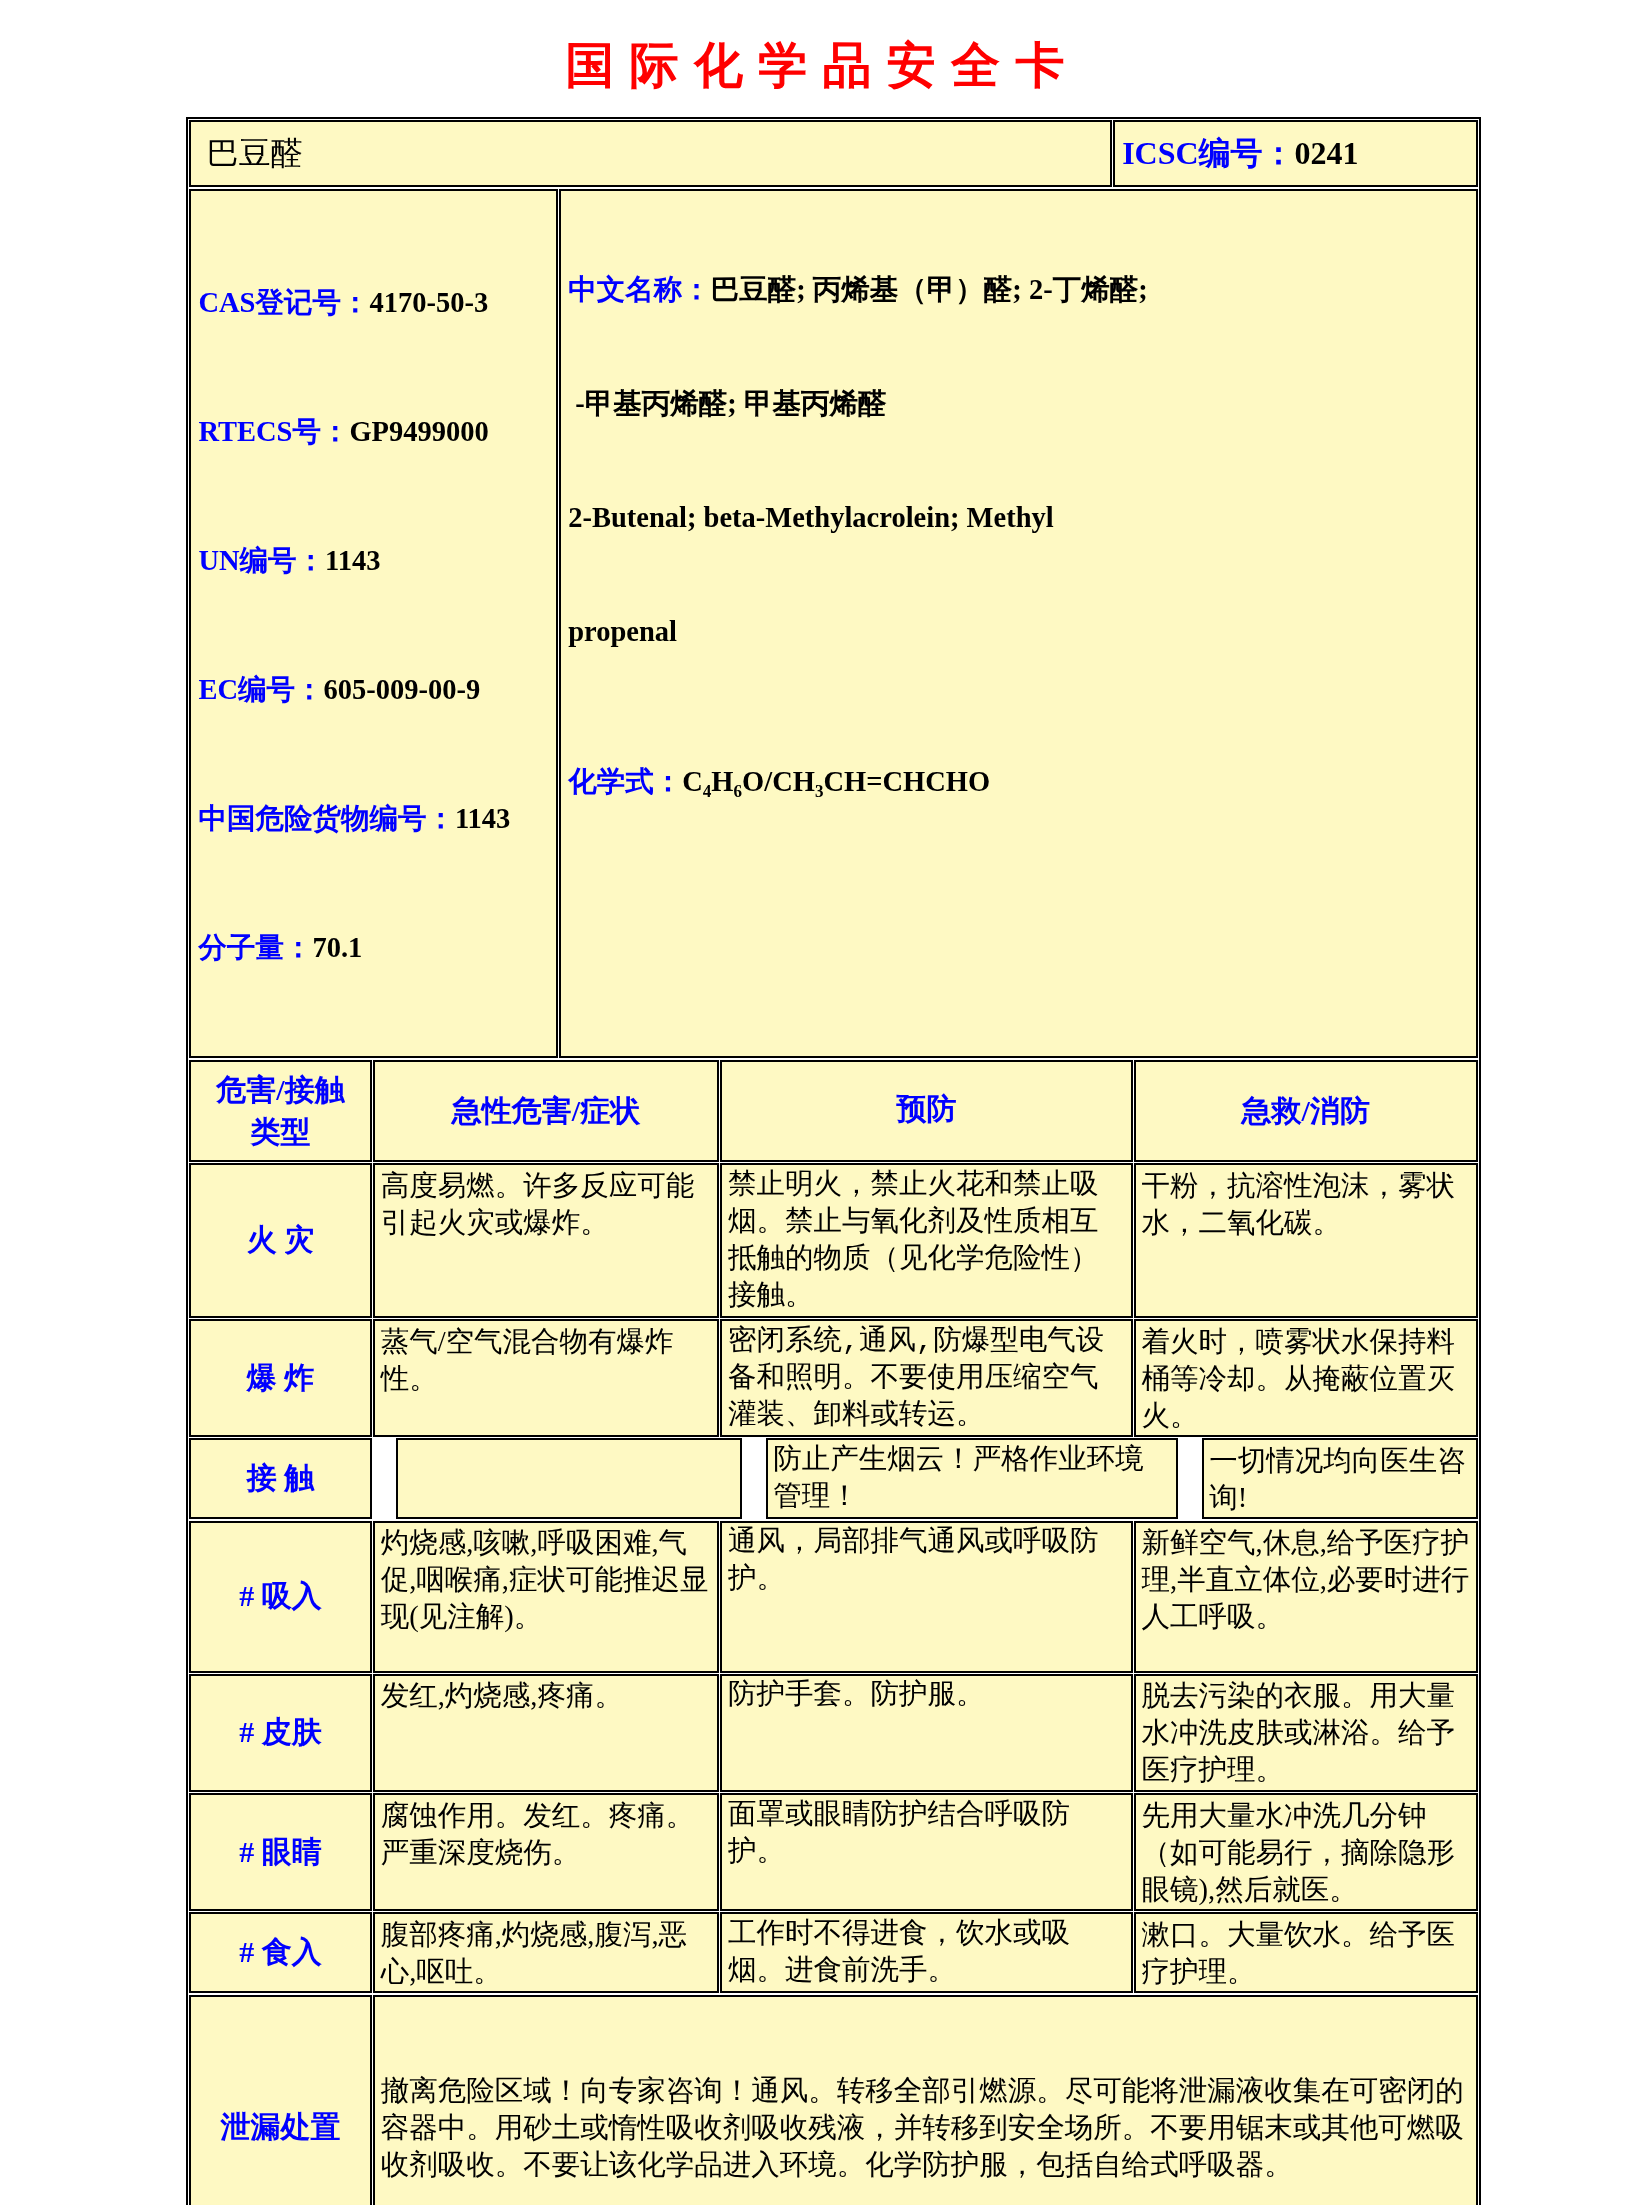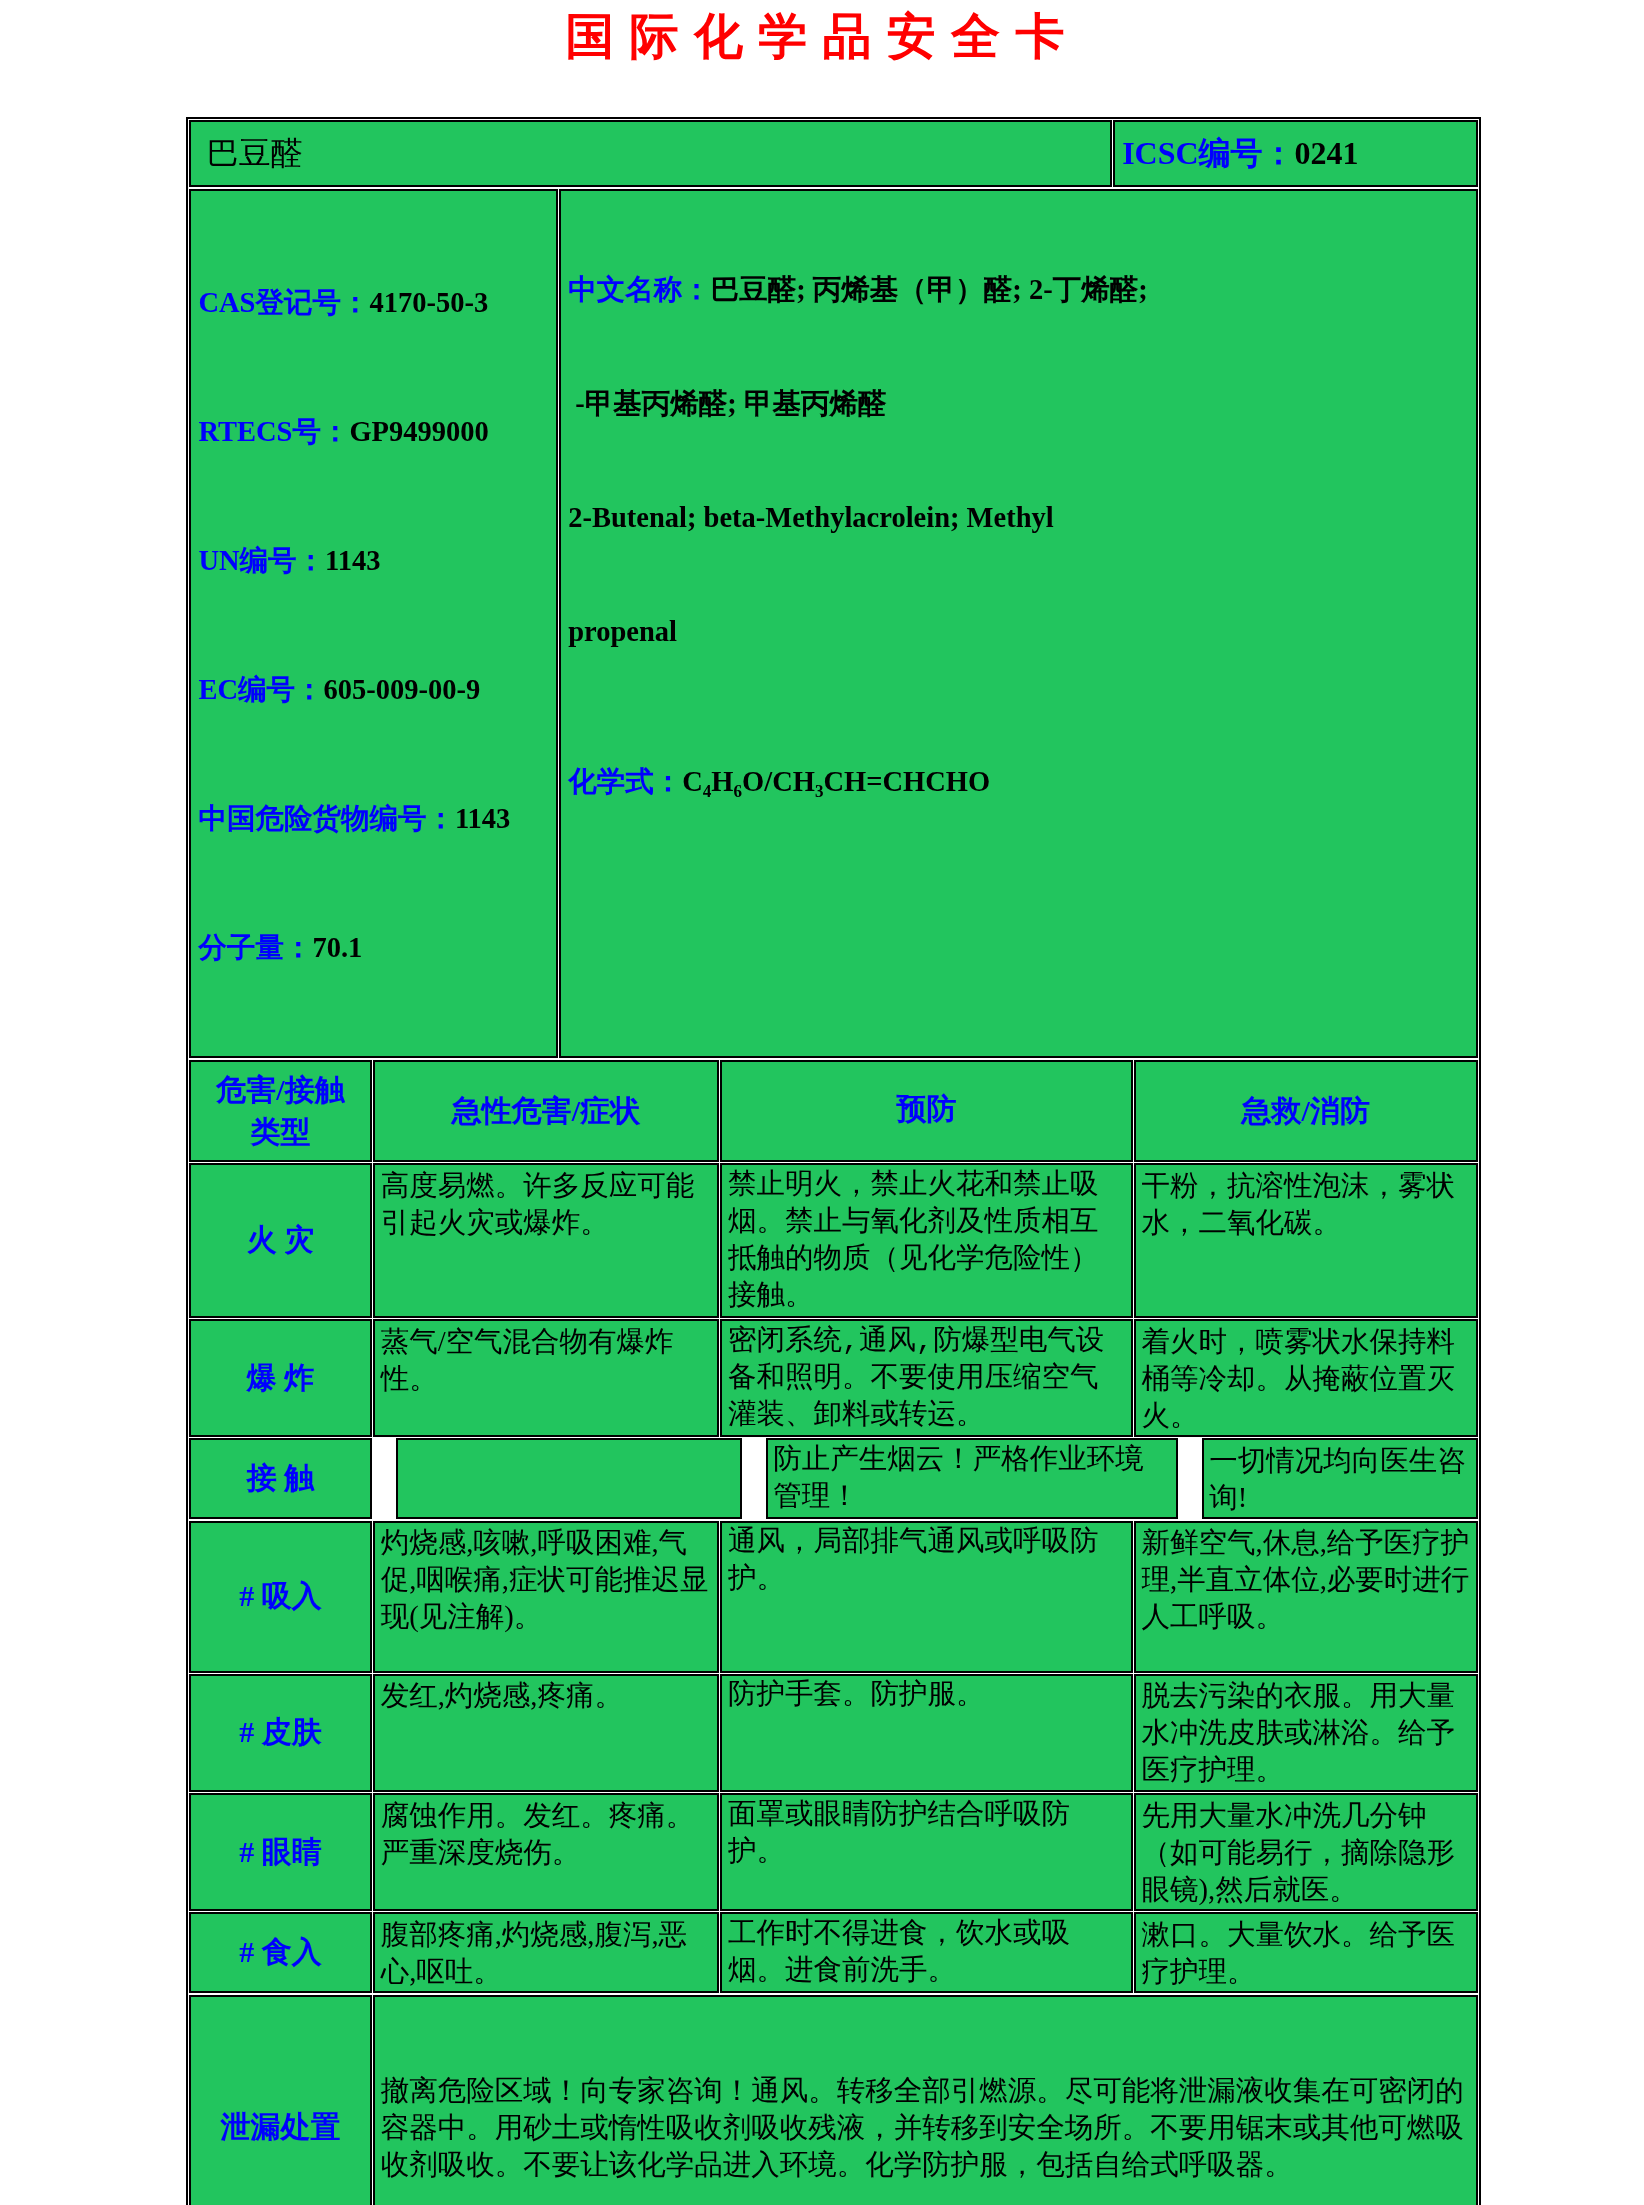--- a/index.html
+++ b/index.html
@@ -2,37 +2,37 @@
 <html style="font-size:11px"><head>
 <meta charset="utf-8">
 <style>
   html,body{margin:0;padding:0;background:#ffffff;}
   body{
     width:1645px;height:2205px;position:relative;overflow:hidden;
     font-family:"Liberation Serif","DejaVu Serif",serif;
     color:#000;
   }
   .page-title{
-    margin-top:4px;
+    margin-top:33px;
     text-align:center;
     color:#ff0000;
     font-size:49px;
     font-weight:bold;
     letter-spacing:15.3px;
     font-family:"DejaVu Serif","Liberation Serif",serif;
   }
   .card{
     position:absolute;left:186px;top:117px;width:1295px;
     border:2.8px solid #000;background:#fff;padding:1.4px;
     box-sizing:border-box;
   }
   .row{display:flex;gap:1.4px;margin-bottom:1.4px;}
   .row:last-child{margin-bottom:0;}
   .cell{
-    border:2.1px solid #000;background:#22c55e;box-sizing:border-box;
+    border:2.1px solid #000;background:#fef9c3;box-sizing:border-box;
     padding:1.4px 7px;overflow:hidden;
   }
   
   .wA1{width:71.6%;} .wA2{flex:1;}
   .wB1{width:28.6%;} .wB2{flex:1;}
   .w1{width:14.15%;} .w2{width:26.85%;} .w3{width:32.0%;font-family:Liberation Mono, monospace;} .w4{flex:1;}
   .wspan{flex:1;}
   
   .rh-a{min-height:67px;}
   .rh-b{min-height:271px;}

